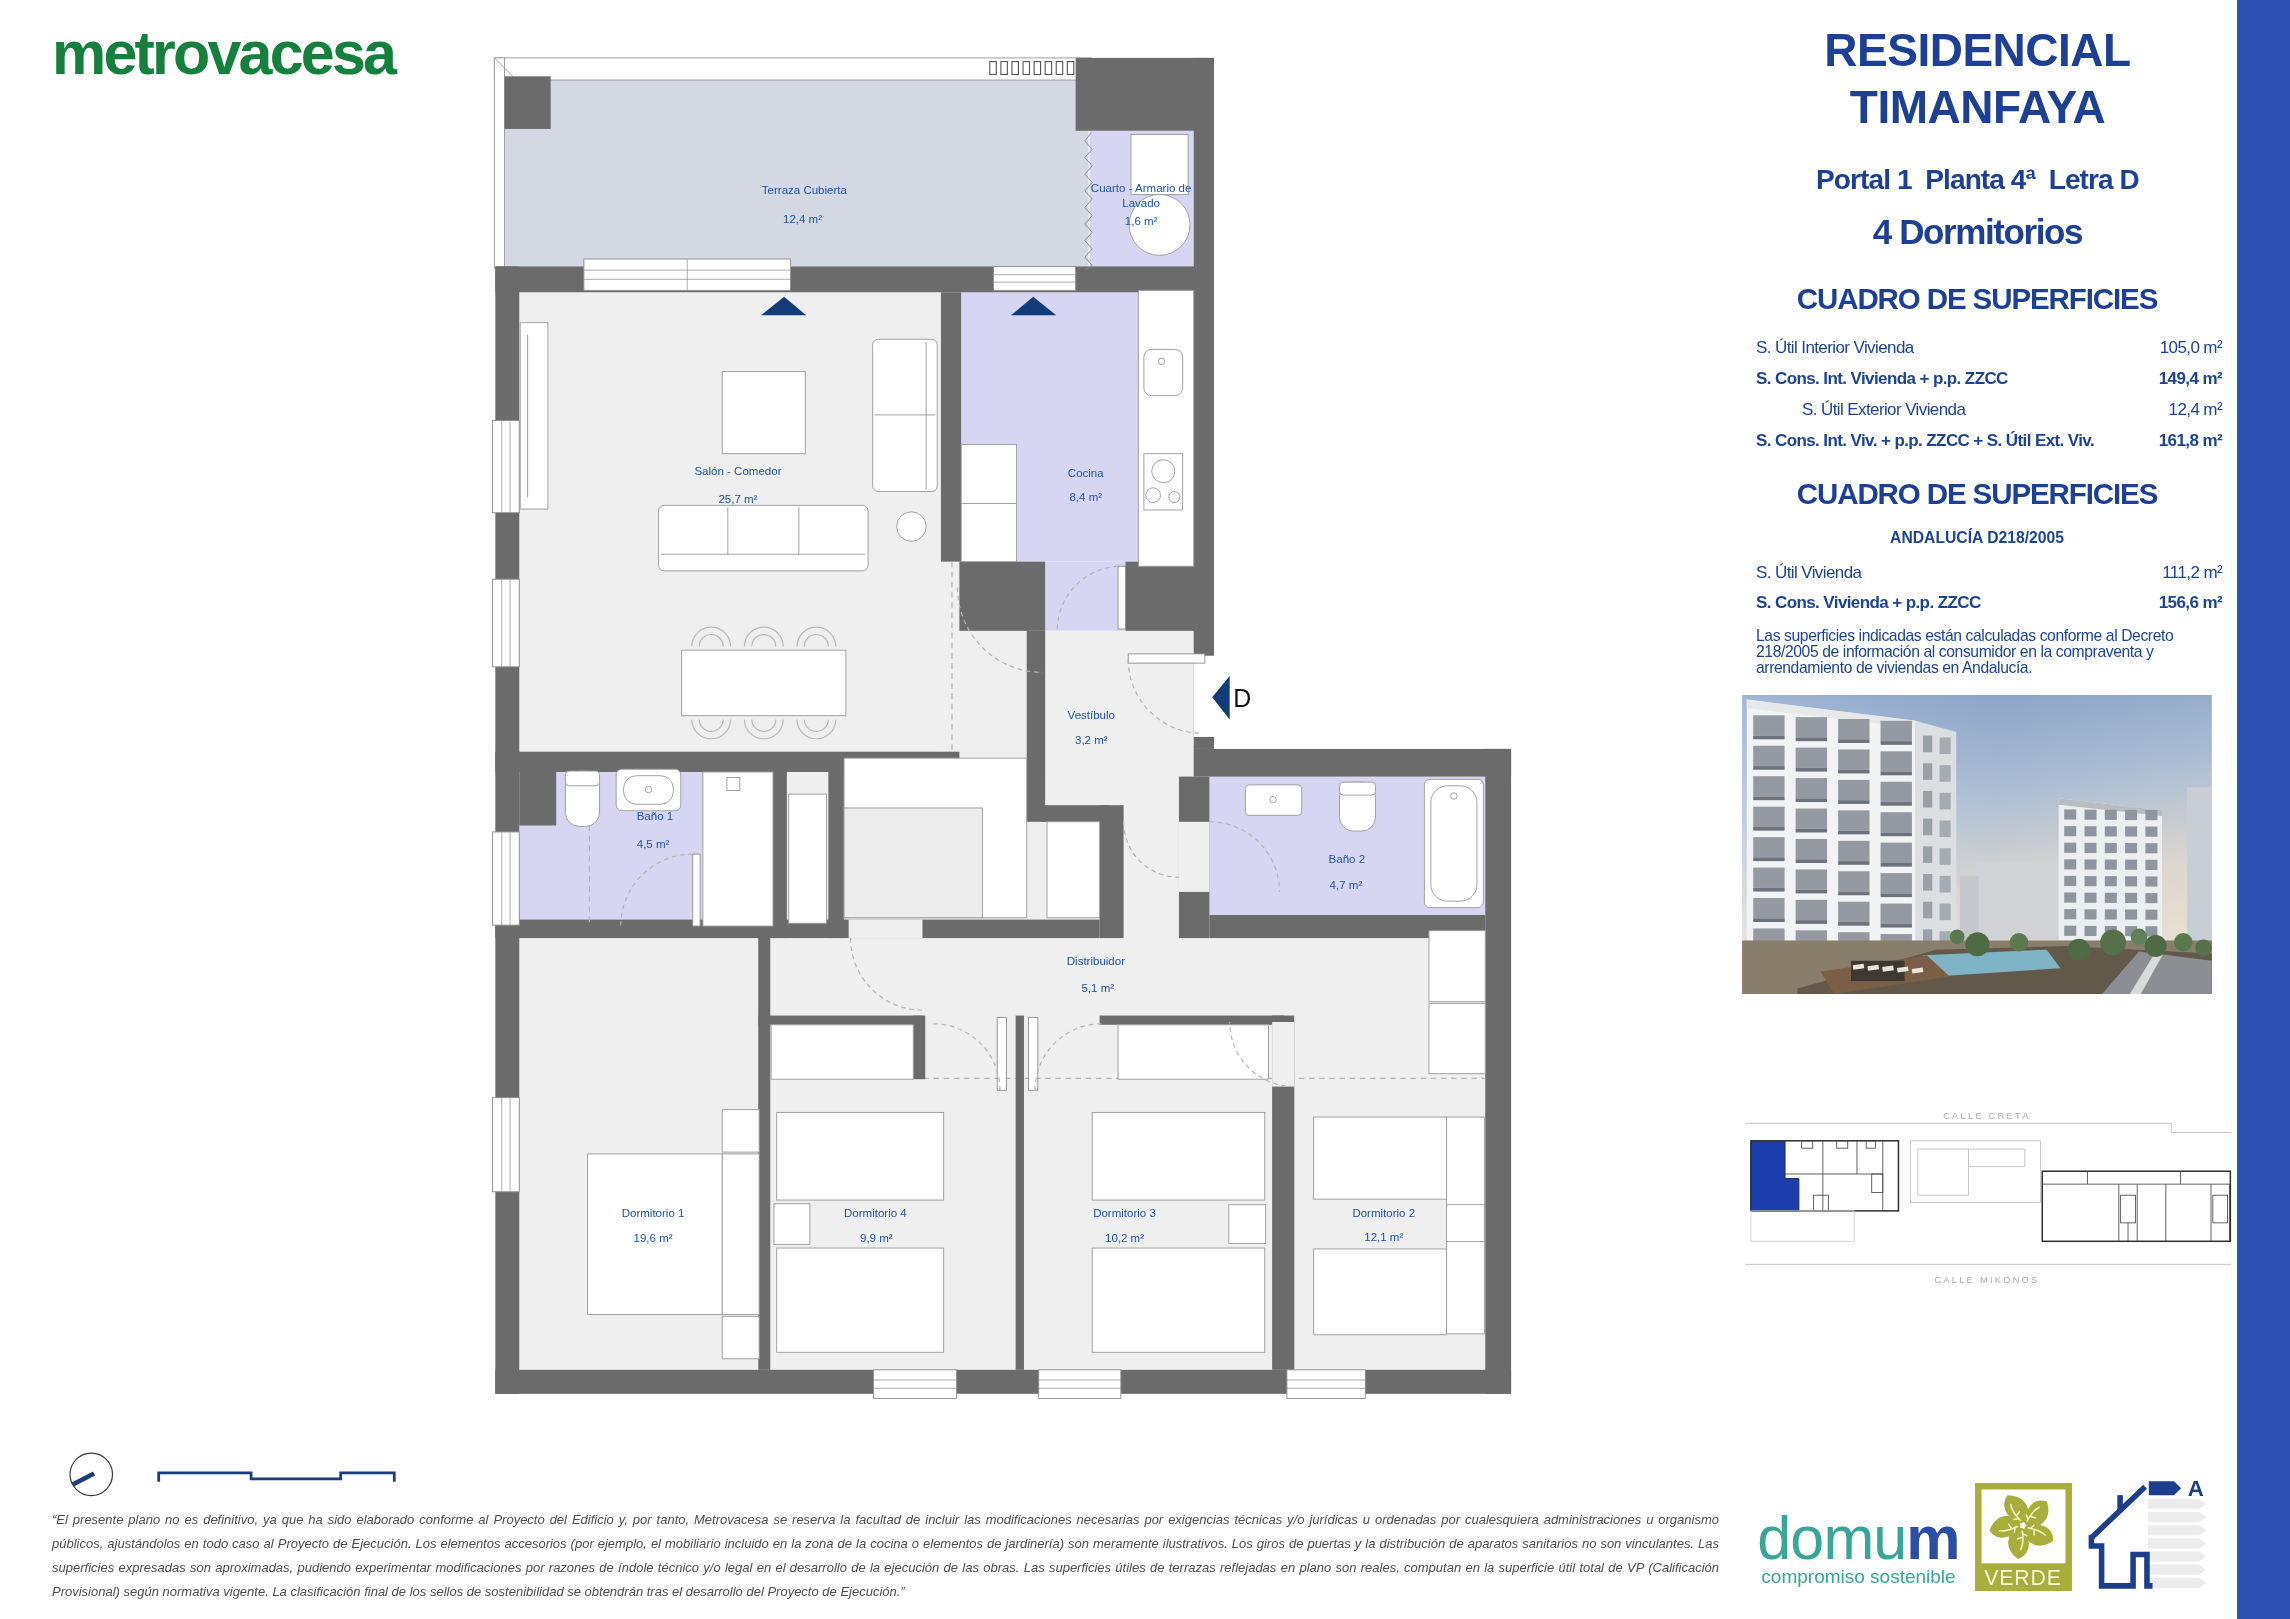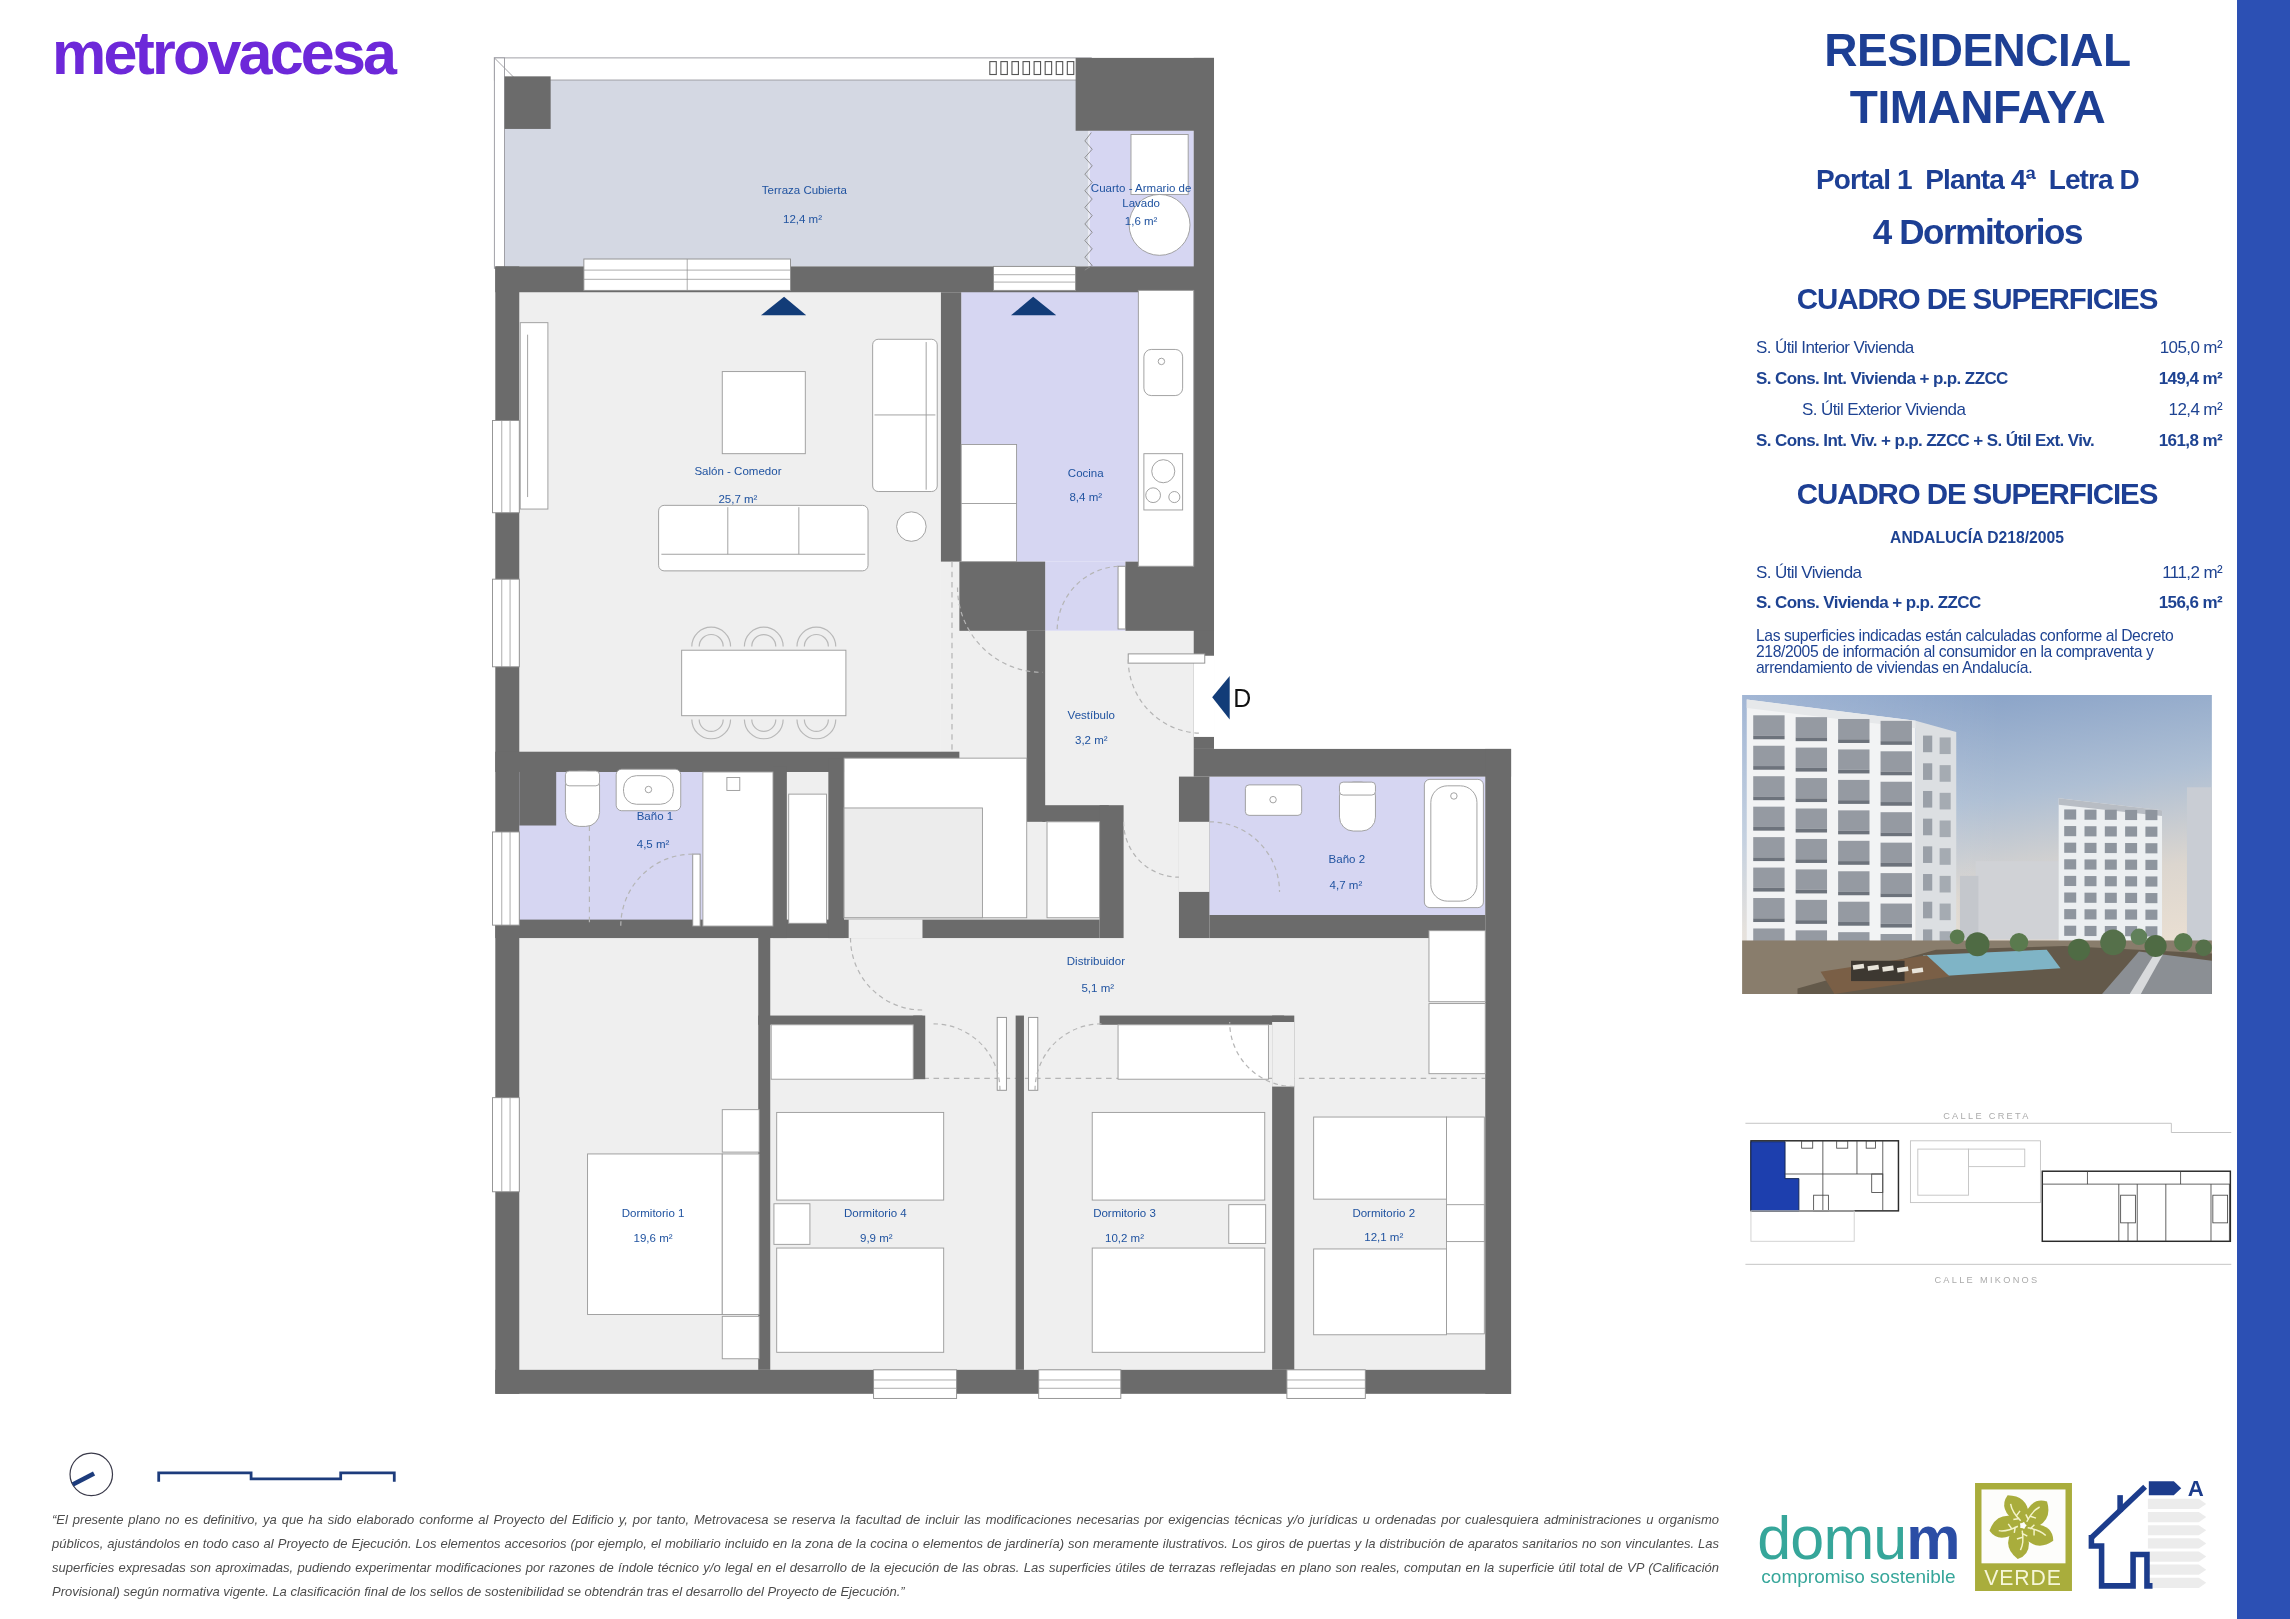--- a/index.html
+++ b/index.html
@@ -3,21 +3,21 @@
 <meta charset="utf-8">
 <style>
   html,body{margin:0;padding:0;background:#fff;}
   #page{position:relative;width:2291px;height:1620px;overflow:hidden;background:#fff;font-family:"Liberation Sans",sans-serif;}
   .abs{position:absolute;}
 </style>
 </head>
 <body>
 <div id="page">
 
-<div class="abs" style="left:52px;top:17.5px;font-size:61px;font-weight:bold;color:#6d28d9;letter-spacing:-2.8px;text-align:right;">metrovacesa</div>
+<div class="abs" style="left:52px;top:17.5px;font-size:61px;font-weight:bold;color:#15803d;letter-spacing:-2.8px;text-align:right;">metrovacesa</div>
 
 <svg class="abs" style="left:487px;top:51px;" width="1037" height="1394" viewBox="528 55 1124 1510">
 
 <rect x="545" y="86" width="635" height="202" fill="#d4d8e3"></rect>
 
 <rect x="563" y="314" width="457" height="500" fill="#efefef"></rect>
 
 <rect x="1020" y="608" width="113" height="228" fill="#efefef"></rect>
 
 <rect x="1042" y="314" width="252" height="294" fill="#d6d6f2"></rect>

